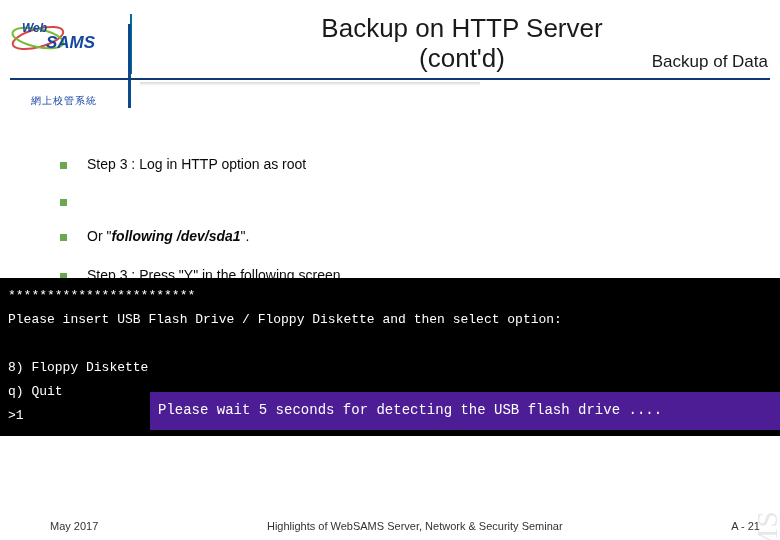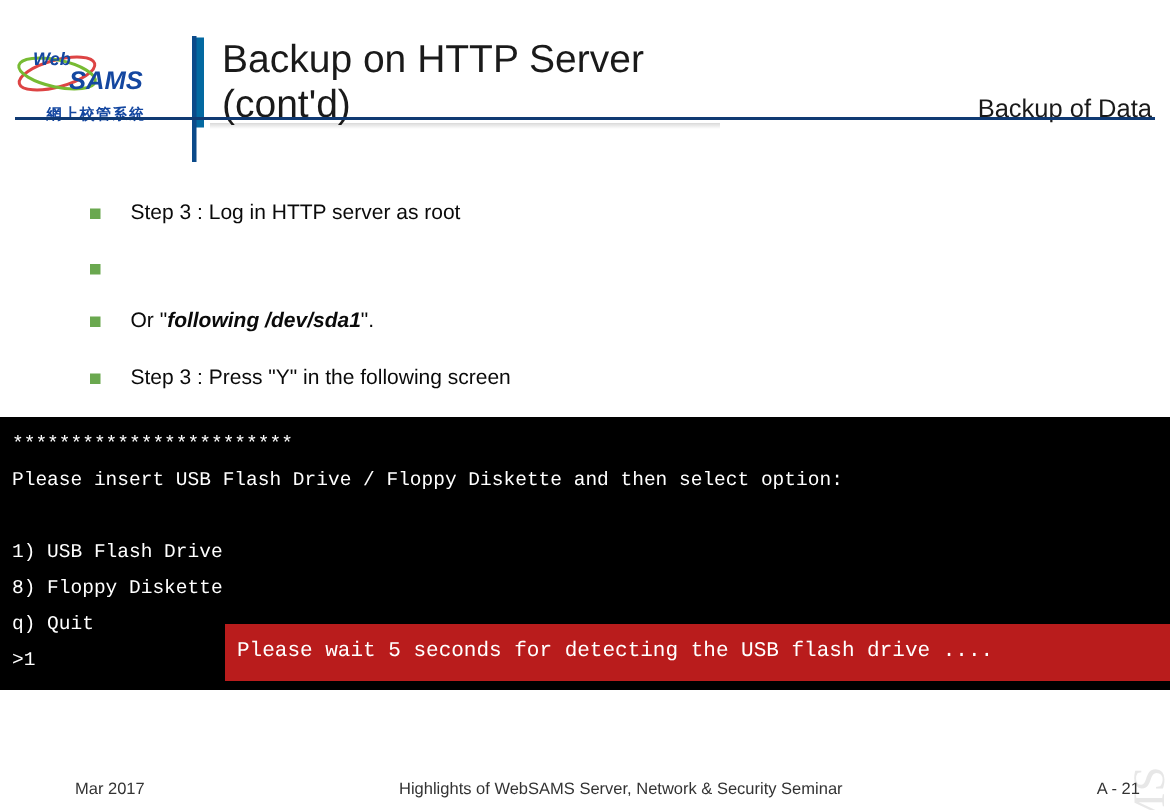--- a/index.html
+++ b/index.html
@@ -7,37 +7,38 @@
     width: 780px;
     height: 540px;
     font-family: Verdana, Arial, sans-serif;
     background: #fff;
     position: relative;
     overflow: hidden;
   }
   .header {
     display: flex;
     align-items: flex-start;
-    padding: 21px 0 0 10px;
-    position: relative;
+    padding: 10px 0 0 10px;
+    position: relative;
+    text-align: center;
   }
   .logo-block {
     display: flex;
     flex-direction: column;
     align-items: center;
     margin-right: 12px;
     margin-top: 8px;
   }
   .logo {
     width: 108px;
     height: 40px;
     position: relative;
   }
   .title-block {
-    border-left: 6px solid #0369a1;
+    border-left: 2px solid #0369a1;
     padding-left: 12px;
     margin-top: 4px;
     flex: 1;
     position: relative;
   }
   .title {
     font-size: 26px;
     color: #1a1a1a;
     font-weight: 400;
     line-height: 1.15;
@@ -104,21 +105,21 @@
     font-size: 13px;
     padding: 6px 8px 8px 8px;
     line-height: 1.85;
   }
   .terminal .t-line { white-space: pre; }
   .terminal .overlay {
     position: absolute;
     left: 150px;
     right: 0;
     bottom: 6px;
-    background: #b91c1c;
+    background: #4c1d95;
     color: #fff;
     font-family: "Courier New", monospace;
     font-size: 14px;
     padding: 6px 8px;
   }
   .footer {
     position: absolute;
     left: 0; right: 0;
     bottom: 8px;
     display: flex;
@@ -146,40 +147,40 @@
 <div class="header">
   <div class="logo-block">
     <div class="logo">
       <svg viewBox="0 0 108 40" width="108" height="40">
         <ellipse cx="28" cy="20" rx="26" ry="9" fill="none" stroke="#d44" stroke-width="2" transform="rotate(-15 28 20)"></ellipse>
         <ellipse cx="28" cy="20" rx="26" ry="9" fill="none" stroke="#7b3" stroke-width="2" transform="rotate(12 28 20)"></ellipse>
         <text x="12" y="14" font-family="Arial" font-size="12" font-weight="bold" font-style="italic" fill="#1447a0">Web</text>
         <text x="36" y="30" font-family="Arial" font-size="17" font-weight="bold" font-style="italic" fill="#1447a0">SAMS</text>
       </svg>
     </div>
-    <div style="font-size:10px;color:#1447a0;font-weight:bold;letter-spacing:1px;">網上校管系統</div>
+    <div style="font-size:10px;color:#1447a0;font-weight:normal;letter-spacing:1px;margin-top:36px;">網上校管系統</div>
   </div>
   <div class="title-block">
     <div class="title">
       <span>Backup on HTTP Server</span><br>
       <span>(cont'd)</span>
     </div>
     <div class="subtitle">Backup of Data</div>
   </div>
 </div>
 
 <div class="title-vline"></div>
 <div class="title-rule"></div>
 <div class="title-rule-shadow"></div>
 
 <div class="content">
   <div class="bullet-item">
     <div class="bullet-sq"></div>
     <div class="bullet-text">
-      <span>Step 3 : </span><span>Log in HTTP server as root</span>
+      <span>Step 3 : </span><span>Log in HTTP option as root</span>
     </div>
   </div>
   <div class="bullet-item">
     <div class="bullet-sq"></div>
   </div>
   <div class="bullet-item">
     <div class="bullet-sq"></div>
     <div class="bullet-text">
       <span>Or "</span><em class="bold">following /dev/sda1</em><span>".</span>
     </div>
@@ -189,26 +190,25 @@
     <div class="bullet-text">
       <span>Step 3 : </span><span>Press "Y" in the following screen</span>
     </div>
   </div>
 </div>
 
 <div class="terminal">
   <div class="t-line">************************</div>
   <div class="t-line">Please insert USB Flash Drive / Floppy Diskette and then select option:</div>
   <div class="t-line">&nbsp;</div>
-  <div class="t-line">1) USB Flash Drive</div>
   <div class="t-line">8) Floppy Diskette</div>
   <div class="t-line">q) Quit</div>
   <div class="t-line">&gt;1</div>
   <div class="overlay">Please wait 5 seconds for detecting the USB flash drive ....</div>
 </div>
 
 <div class="watermark">WebSAMS</div>
 
 <div class="footer">
-  <span>Mar 2017</span>
+  <span>May 2017</span>
   <span>Highlights of WebSAMS Server, Network &amp; Security Seminar</span>
   <span>A - 21</span>
 </div>
 
 </body></html>

